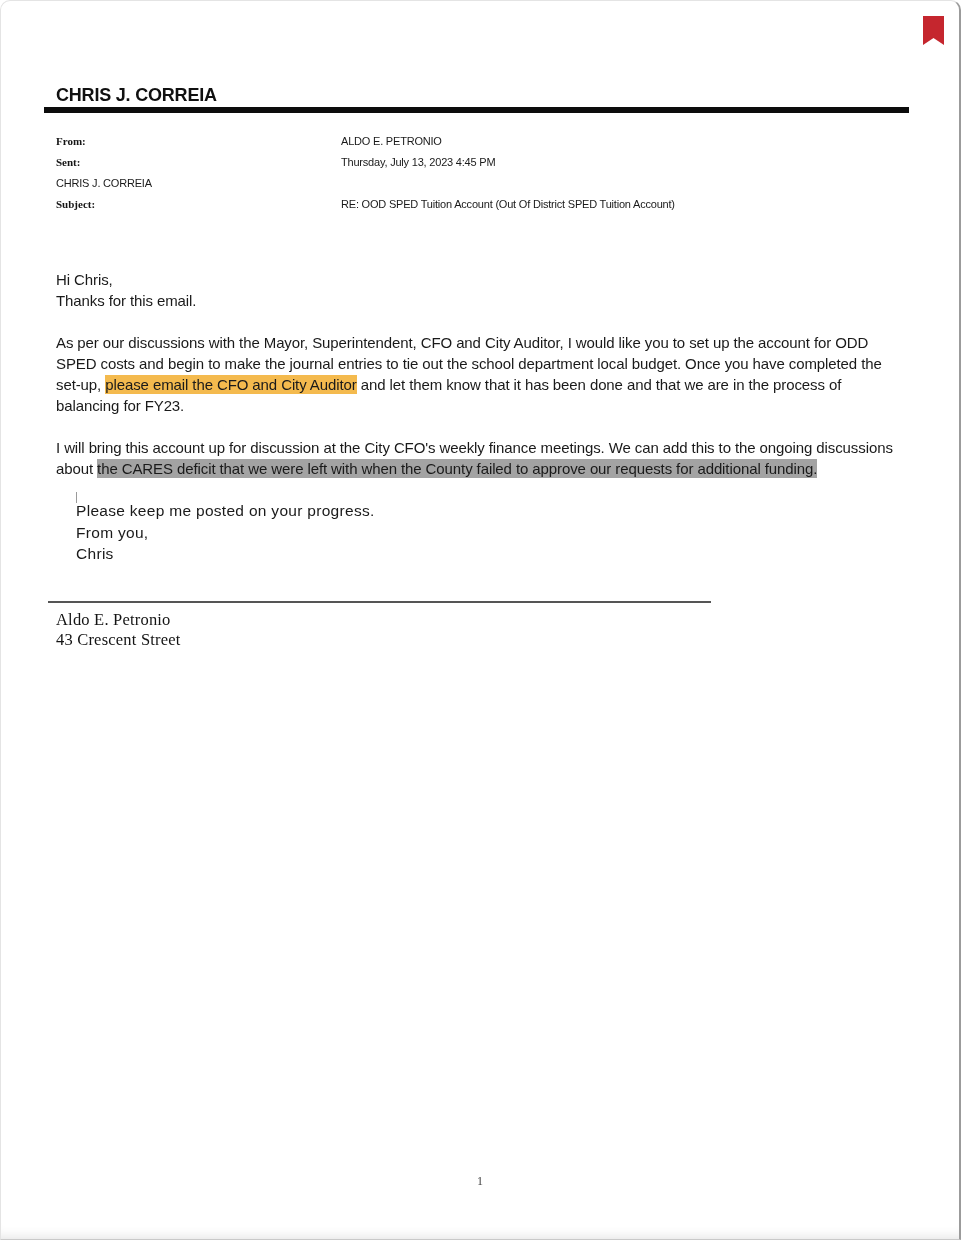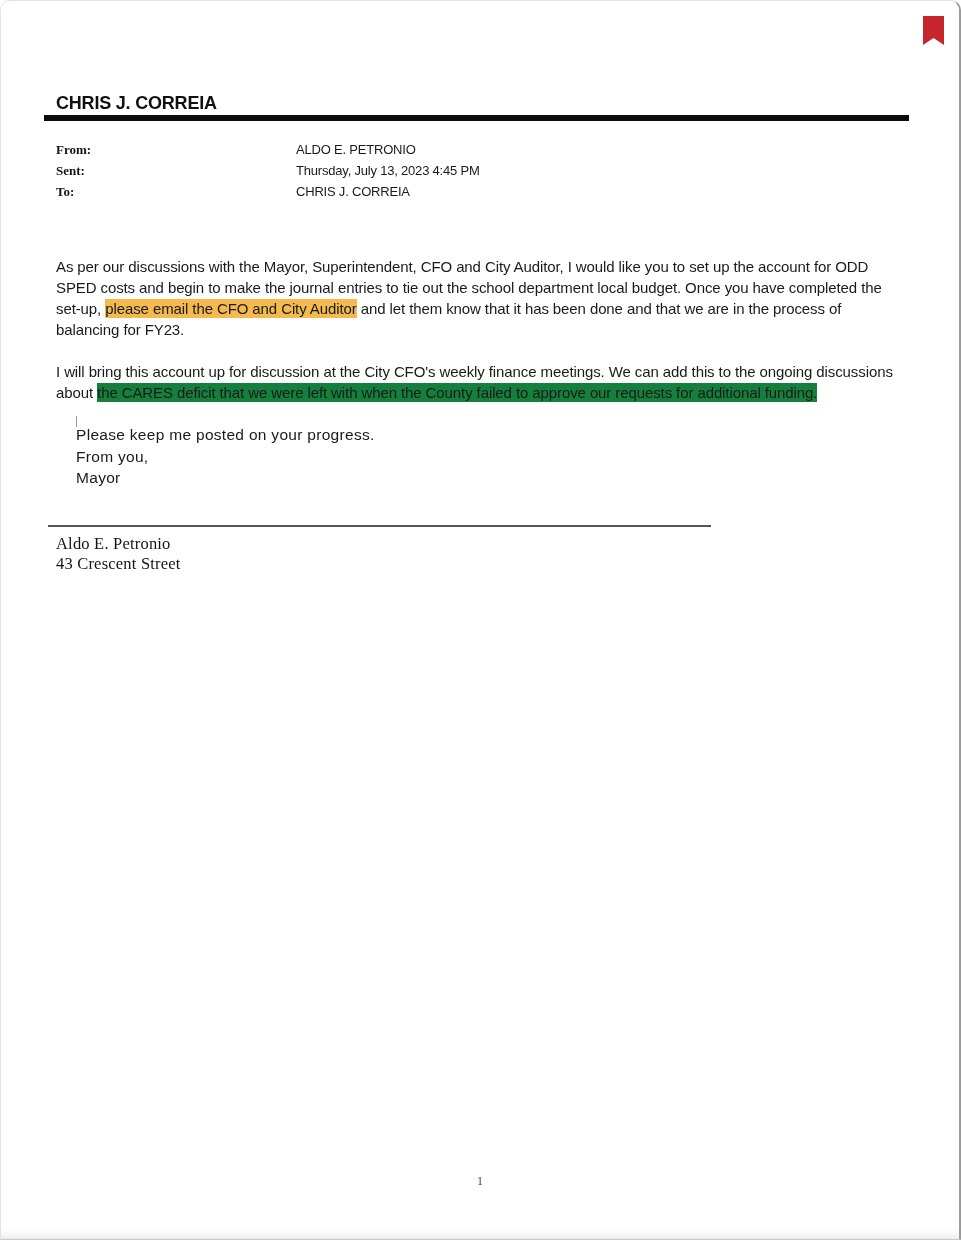--- a/index.html
+++ b/index.html
@@ -19,32 +19,32 @@
   }
   .bookmark {
     position: absolute;
     left: 922px;
     top: 15px;
     width: 21px;
     height: 29px;
     clip-path: polygon(0 0, 100% 0, 100% 100%, 50% 76%, 0 100%);
     cursor: pointer;
   }
-  .doc { position: absolute; left: 55px; top: 8px; width: 846px; }
+  .doc { position: absolute; left: 55px; top: 0; width: 846px; }
   .title {
     margin: 84px 0 0 0;
     font-size: 18px;
     line-height: 20px;
     font-weight: bold;
     letter-spacing: -0.2px;
     color: #101010;
   }
   .title-rule { height: 6px; margin: 2px 0 0 -12px; width: 865px; }
   .meta { margin-top: 18px; }
-  .meta-row { display: flex; line-height: 21px; font-size: 13px; }
+  .meta-row { display: flex; line-height: 21px; font-size: 11px; gap: 45px; }
   .meta-label { width: 240px; flex: none; font-family: "Liberation Serif", serif; font-weight: bold; color: #151515; }
   .meta-value { letter-spacing: -0.2px; }
   .body-text { margin-top: 54px; font-size: 15px; line-height: 21px; letter-spacing: -0.1px; }
   .body-text p { margin: 0 0 21px 0; white-space: pre-wrap; }
   .body-text .hl { padding: 1px 0; }
   .closing { position: relative; margin-top: 0; font-size: 15.5px; line-height: 21.5px; letter-spacing: 0.3px; margin-left: 20px; }
   .cursor-mark { position: absolute; left: 0; top: -8px; width: 1px; height: 11px; background: #9a9a9a; }
   .sig-rule { margin: 36px 0 0 -8px; width: 663px; height: 2px; background: #555555; }
   .signature { margin-top: 7px; font-family: "Liberation Serif", serif; font-size: 16.5px; line-height: 20.4px; letter-spacing: 0.2px; color: #141414; }
   .footer {
@@ -72,35 +72,40 @@
     <div class="meta">
         <div class="meta-row">
           <div class="meta-label">From:</div>
           <div class="meta-value">ALDO E. PETRONIO</div>
         </div>
         <div class="meta-row">
           <div class="meta-label">Sent:</div>
           <div class="meta-value">Thursday, July 13, 2023 4:45 PM</div>
         </div>
         <div class="meta-row">
-          <div class="meta-label">To:</div>
           <div class="meta-value">CHRIS J. CORREIA</div>
+        </div>
+        <div class="meta-row">
+          <div class="meta-label">Subject:</div>
+          <div class="meta-value">RE: OOD SPED Tuition Account (Out Of District SPED Tuition Account)</div>
         </div>
       </div>
 
     <div class="body-text">
+        <p><span>Hi Chris,
+Thanks for this email.</span></p>
         <p><span>As per our discussions with the Mayor, Superintendent, CFO and City Auditor, I would like you to set up the account for ODD SPED costs and begin to make the journal entries to tie out the school department local budget. Once you have completed the set-up, </span><span class="hl" style="background: rgb(244, 186, 78);">please email the CFO and City Auditor</span><span> and let them know that it has been done and that we are in the process of balancing for FY23.</span></p>
-        <p><span>I will bring this account up for discussion at the City CFO's weekly finance meetings. We can add this to the ongoing discussions about </span><span class="hl" style="background: #15803d;">the CARES deficit that we were left with when the County failed to approve our requests for additional funding.</span></p>
+        <p><span>I will bring this account up for discussion at the City CFO's weekly finance meetings. We can add this to the ongoing discussions about </span><span class="hl" style="background: #a3a3a3;">the CARES deficit that we were left with when the County failed to approve our requests for additional funding.</span></p>
       </div>
 
     <div class="closing">
       <span class="cursor-mark"></span>
     <div>Please keep me posted on your progress.</div>
         <div>From you,</div>
-        <div>Mayor</div>
+        <div>Chris</div>
       </div>
 
     <div class="sig-rule"></div>
     <div class="signature">
         <div>Aldo E. Petronio</div>
         <div>43 Crescent Street</div>
       </div>
 
   </div>
 

